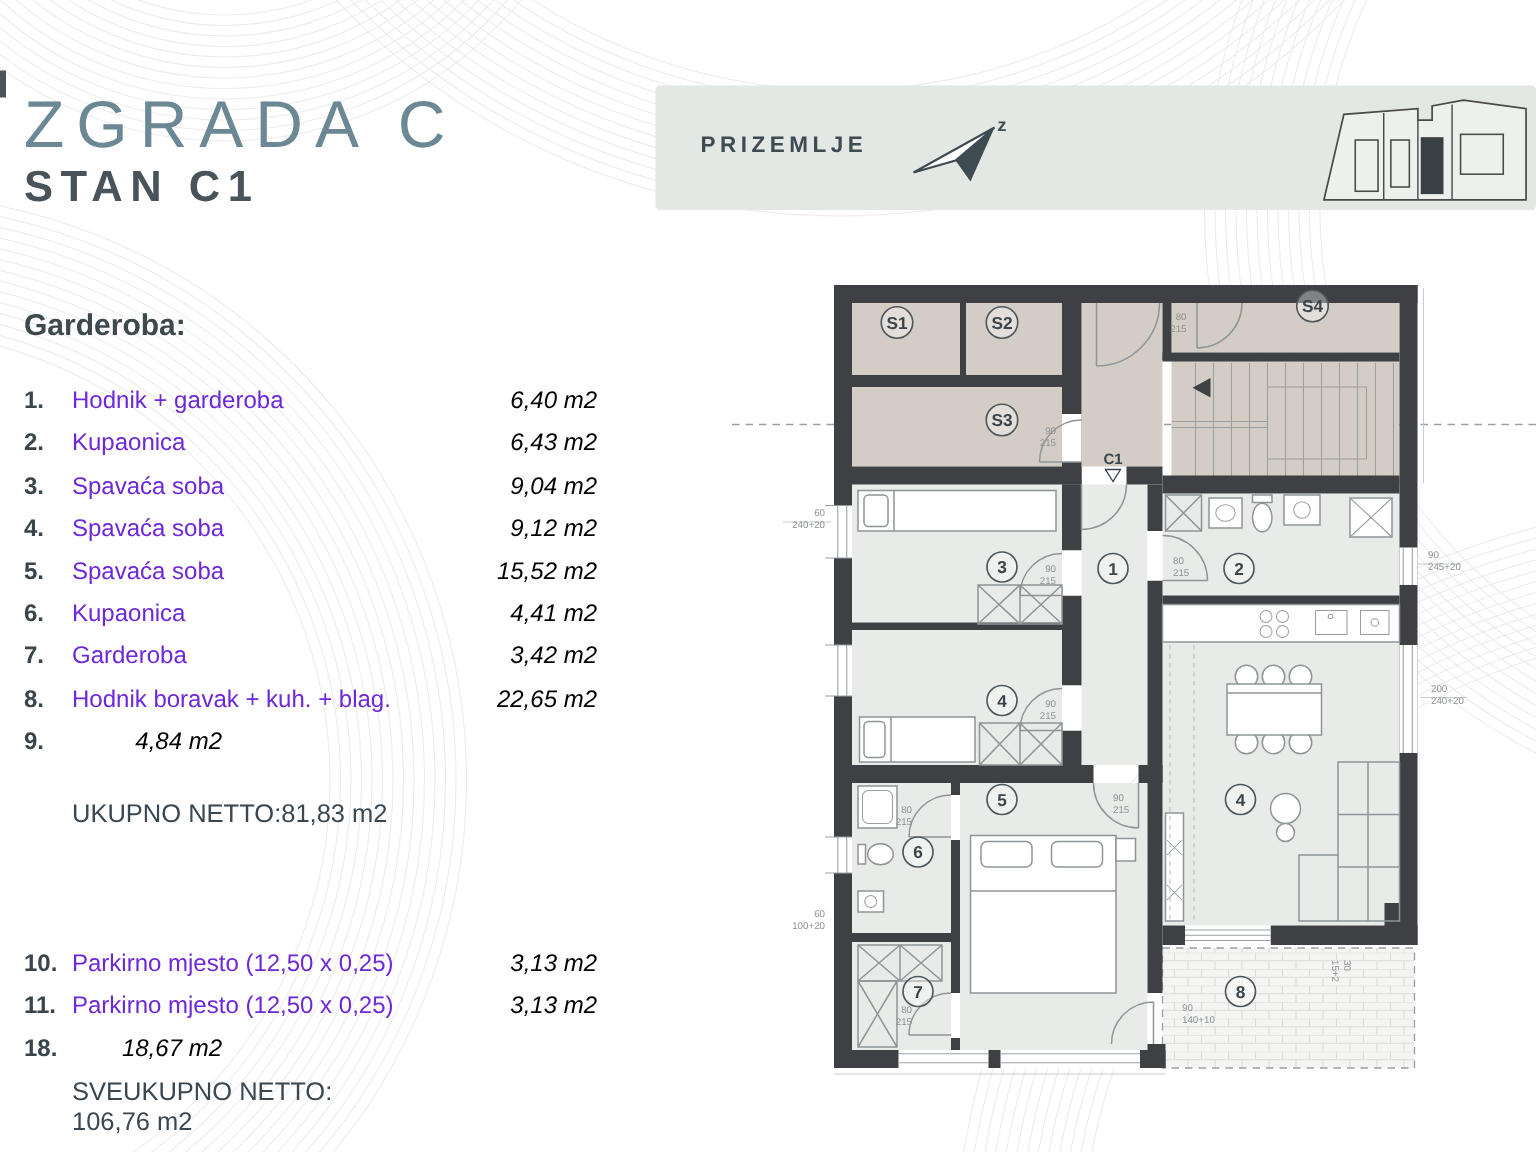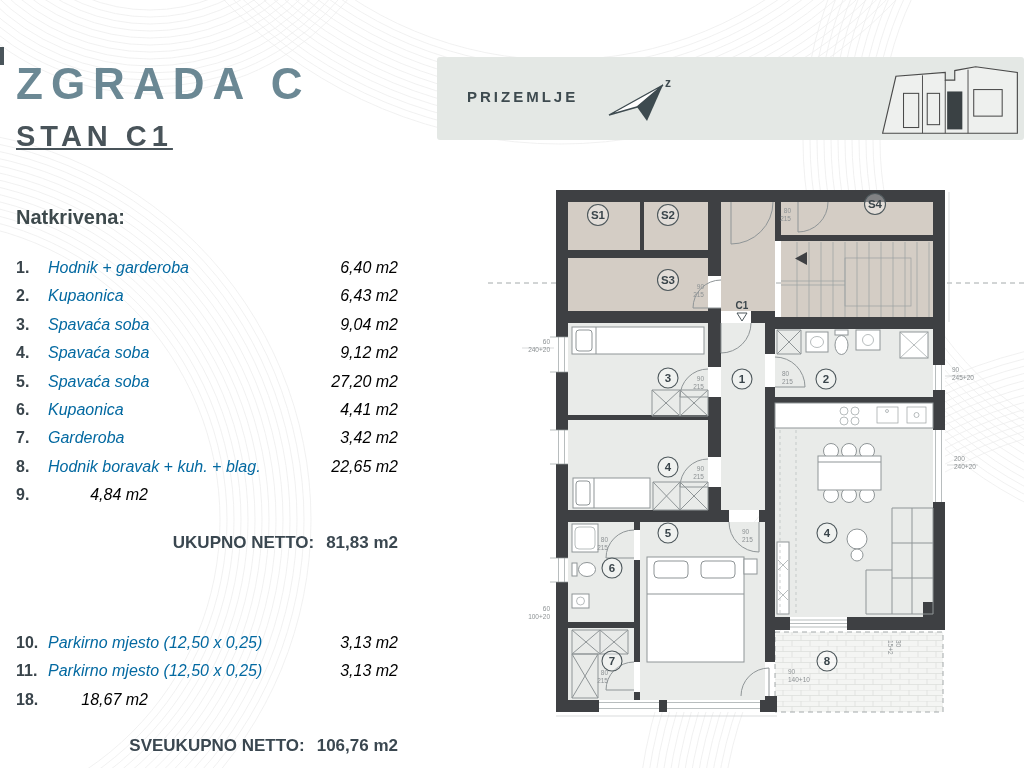--- a/index.html
+++ b/index.html
@@ -4,32 +4,32 @@
 <style>
   html,body{margin:0;padding:0;}
   body{width:1024px;height:768px;position:relative;overflow:hidden;background:#ffffff;
        font-family:"Liberation Sans",sans-serif;}
   #bg{position:absolute;left:0;top:0;z-index:0;}
   #bg circle{fill:none;stroke:#ededed;stroke-width:.8;}
 
   
   .edge-mark{position:absolute;left:0;top:47px;width:4px;height:18px;background:#4a555b;z-index:2;}
   .titleblock{position:absolute;left:16px;top:62px;z-index:2;}
-  .bldg-title{font-size:44px;font-weight:700;letter-spacing:8px;color:#6b8894;line-height:1;}
-  .unit-title{font-size:29px;font-weight:800;letter-spacing:5px;color:#49545a;line-height:1;margin-top:16px;text-decoration:underline;}
+  .bldg-title{font-size:44px;font-weight:400;letter-spacing:8px;color:#6b8894;line-height:1;}
+  .unit-title{font-size:29px;font-weight:800;letter-spacing:5px;color:#49545a;line-height:1;margin-top:5px;}
   .section-label{position:absolute;left:16px;top:206px;font-size:20px;font-weight:700;color:#3d494c;z-index:2;}
   .rows{position:absolute;left:16px;top:259px;width:382px;z-index:2;}
   .rows2{position:absolute;left:16px;top:634px;width:382px;z-index:2;}
   .row{display:flex;height:28.4px;font-size:16px;line-height:1.15;}
   .row .num{width:32px;font-weight:700;color:#39444b;}
-  .row .nm{flex:1;color:#0369a1;font-style:italic;}
+  .row .nm{flex:1;color:#6d28d9;}
   .row .val{width:100px;text-align:right;font-style:italic;color:#000000;}
-  .total{position:absolute;left:48px;top:533px;width:350px;display:flex;justify-content:flex-end;
-         font-size:17px;font-weight:700;color:#3a4750;z-index:2;gap:12px;}
-  .grand{top:736px;}
+  .total{position:absolute;left:48px;top:533px;width:350px;display:flex;justify-content:flex-start;
+         font-size:17px;font-weight:400;color:#3a4750;z-index:2;}
+  .grand{top:718px;flex-direction:column;}
 
   
   .header-bar{position:absolute;left:437px;top:57px;width:587px;height:83px;background:#e4e8e5;
               border-radius:3px;z-index:2;}
   .floor-label{position:absolute;left:30px;top:31px;font-size:15px;font-weight:700;letter-spacing:3px;color:#3e4b50;}
   .north{position:absolute;left:168px;top:16px;}
   .bldg-icon{position:absolute;right:0;top:6px;}
 
   
   #plan{position:absolute;left:544px;top:162px;z-index:1;overflow:visible;}
@@ -128,21 +128,21 @@
       <circle cx="1210" cy="140" r="407"></circle>
     </g>
 </svg>
 
 <div class="edge-mark"></div>
 
 <div class="titleblock">
   <div class="bldg-title">ZGRADA C</div>
   <div class="unit-title">STAN C1</div>
 </div>
-<div class="section-label">Natkrivena:</div>
+<div class="section-label">Garderoba:</div>
 
 <div class="rows">
   <div class="row">
       <span class="num">1.</span>
       <span class="nm">Hodnik + garderoba</span>
       <span class="val">6,40 m2</span>
     </div>
   <div class="row">
       <span class="num">2.</span>
       <span class="nm">Kupaonica</span>
@@ -154,21 +154,21 @@
       <span class="val">9,04 m2</span>
     </div>
   <div class="row">
       <span class="num">4.</span>
       <span class="nm">Spavaća soba</span>
       <span class="val">9,12 m2</span>
     </div>
   <div class="row">
       <span class="num">5.</span>
       <span class="nm">Spavaća soba</span>
-      <span class="val">27,20 m2</span>
+      <span class="val">15,52 m2</span>
     </div>
   <div class="row">
       <span class="num">6.</span>
       <span class="nm">Kupaonica</span>
       <span class="val">4,41 m2</span>
     </div>
   <div class="row">
       <span class="num">7.</span>
       <span class="nm">Garderoba</span>
       <span class="val">3,42 m2</span>

